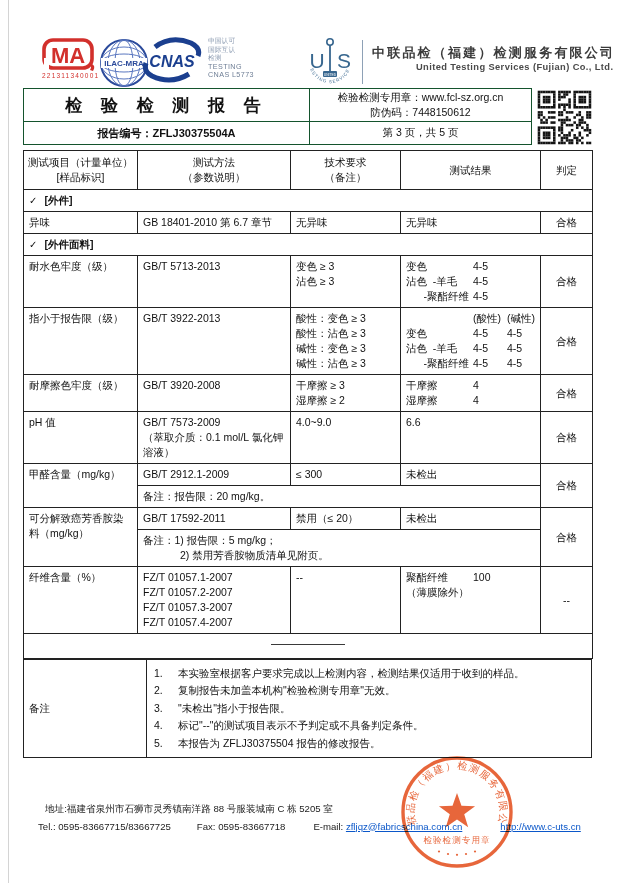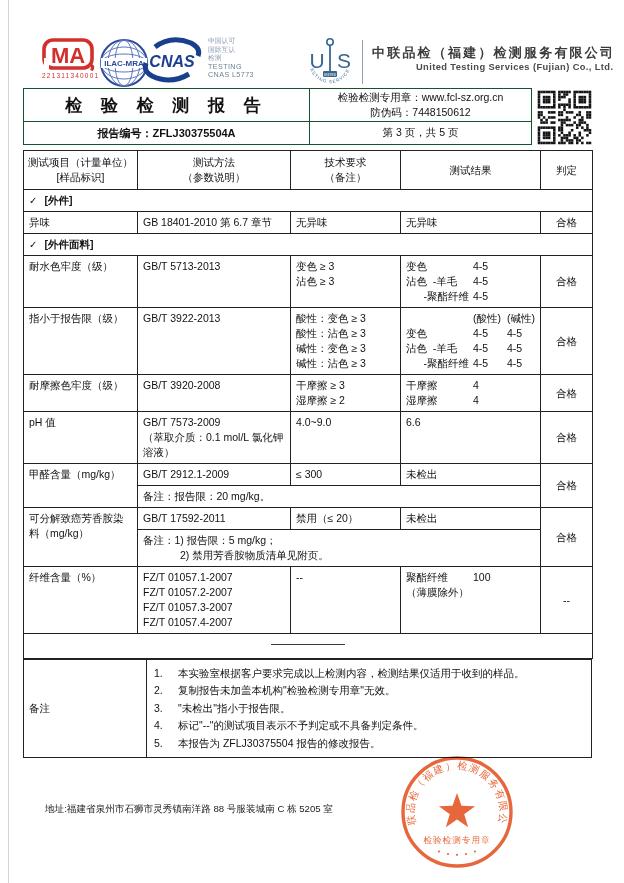--- a/index.html
+++ b/index.html
@@ -584,20 +584,28 @@
                 <span class="rk-text">本报告为 ZFLJ30375504 报告的修改报告。</span>
               </div>
             </div>
       </td>
     </tr>
   </tbody>
     </table>
 
   <div class="foot">
     <div class="f1">地址:福建省泉州市石狮市灵秀镇南洋路 88 号服装城南 C 栋 5205 室</div>
+    <div class="f3">
+      <span>Tel.: 0595-83667715/83667725</span>
+      <span class="gap1">Fax: 0595-83667718</span>
+      <span class="gap2">
+        <span>E-mail: </span><a class="lnk">zfljqz@fabricschina.com.cn</a>
+      </span>
+      <a class="lnk gap3">http://www.c-uts.cn</a>
+    </div>
   </div>
 
   <svg class="stamp" width="116" height="116" viewBox="0 0 116 116">
     <circle cx="58" cy="58" r="54" fill="none" stroke="#e45120" stroke-width="3.4"></circle>
     <defs>
         <path id="ringpath" d="M17.5 72.4 A43 43 0 1 1 98.5 72.4"></path>
       </defs>
     <text font-size="10" fill="#e45120" letter-spacing="1.4" font-family="Liberation Sans,sans-serif">
       <textPath href="#ringpath" startOffset="50%" text-anchor="middle">中联品检（福建）检测服务有限公司</textPath>
     </text>

